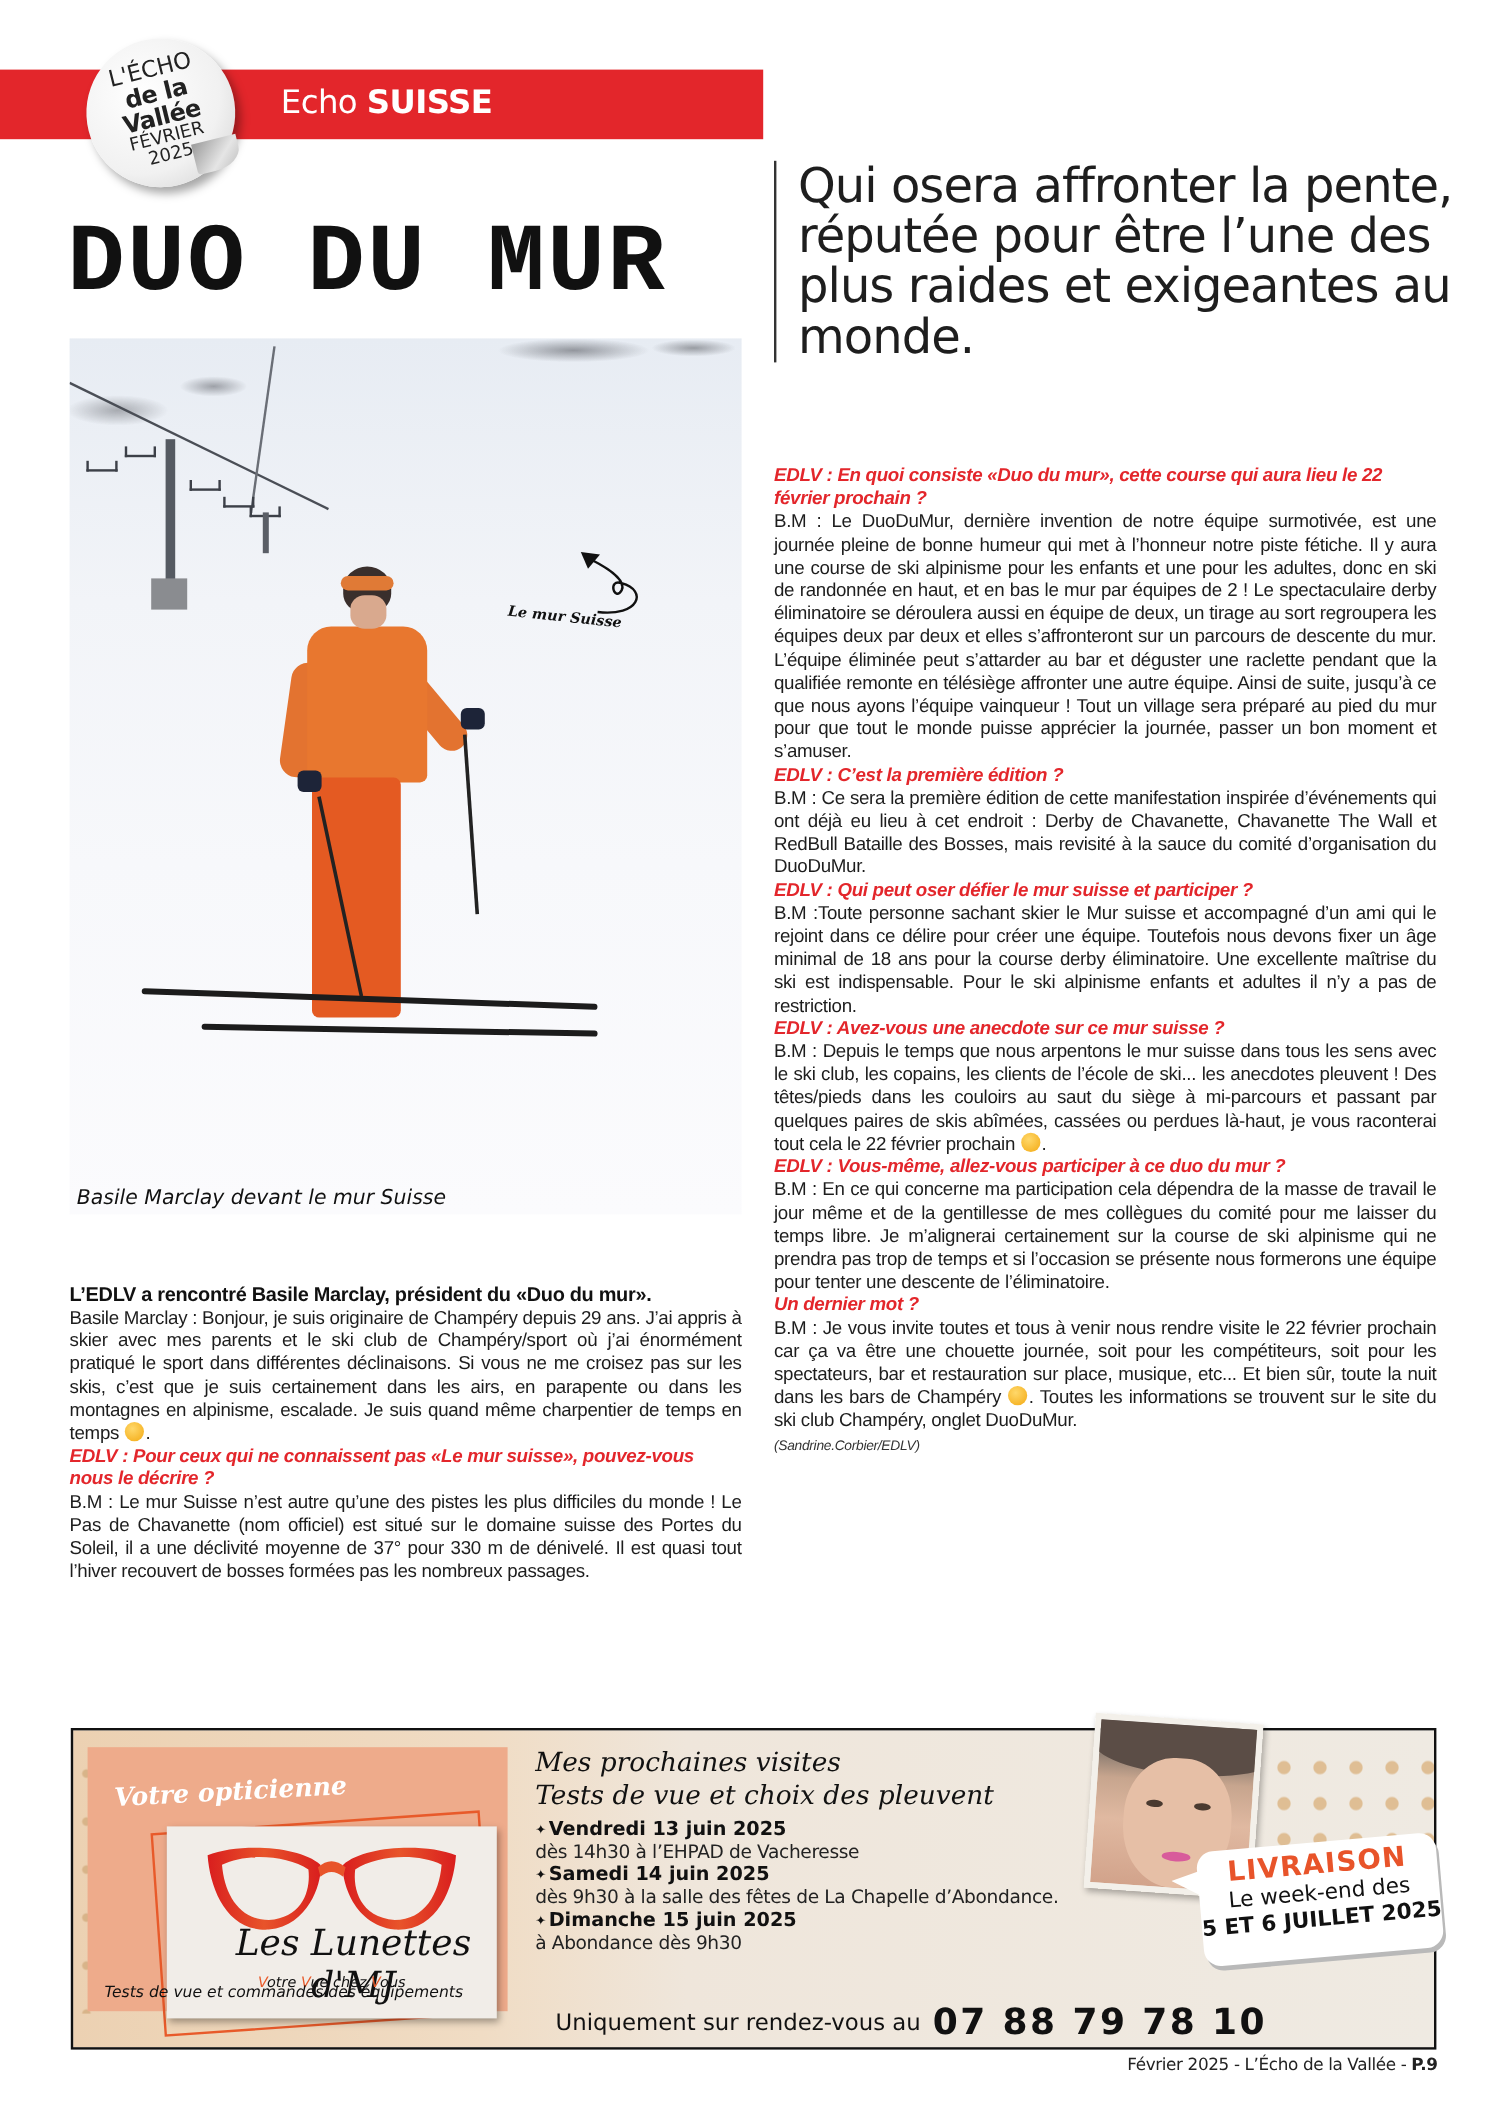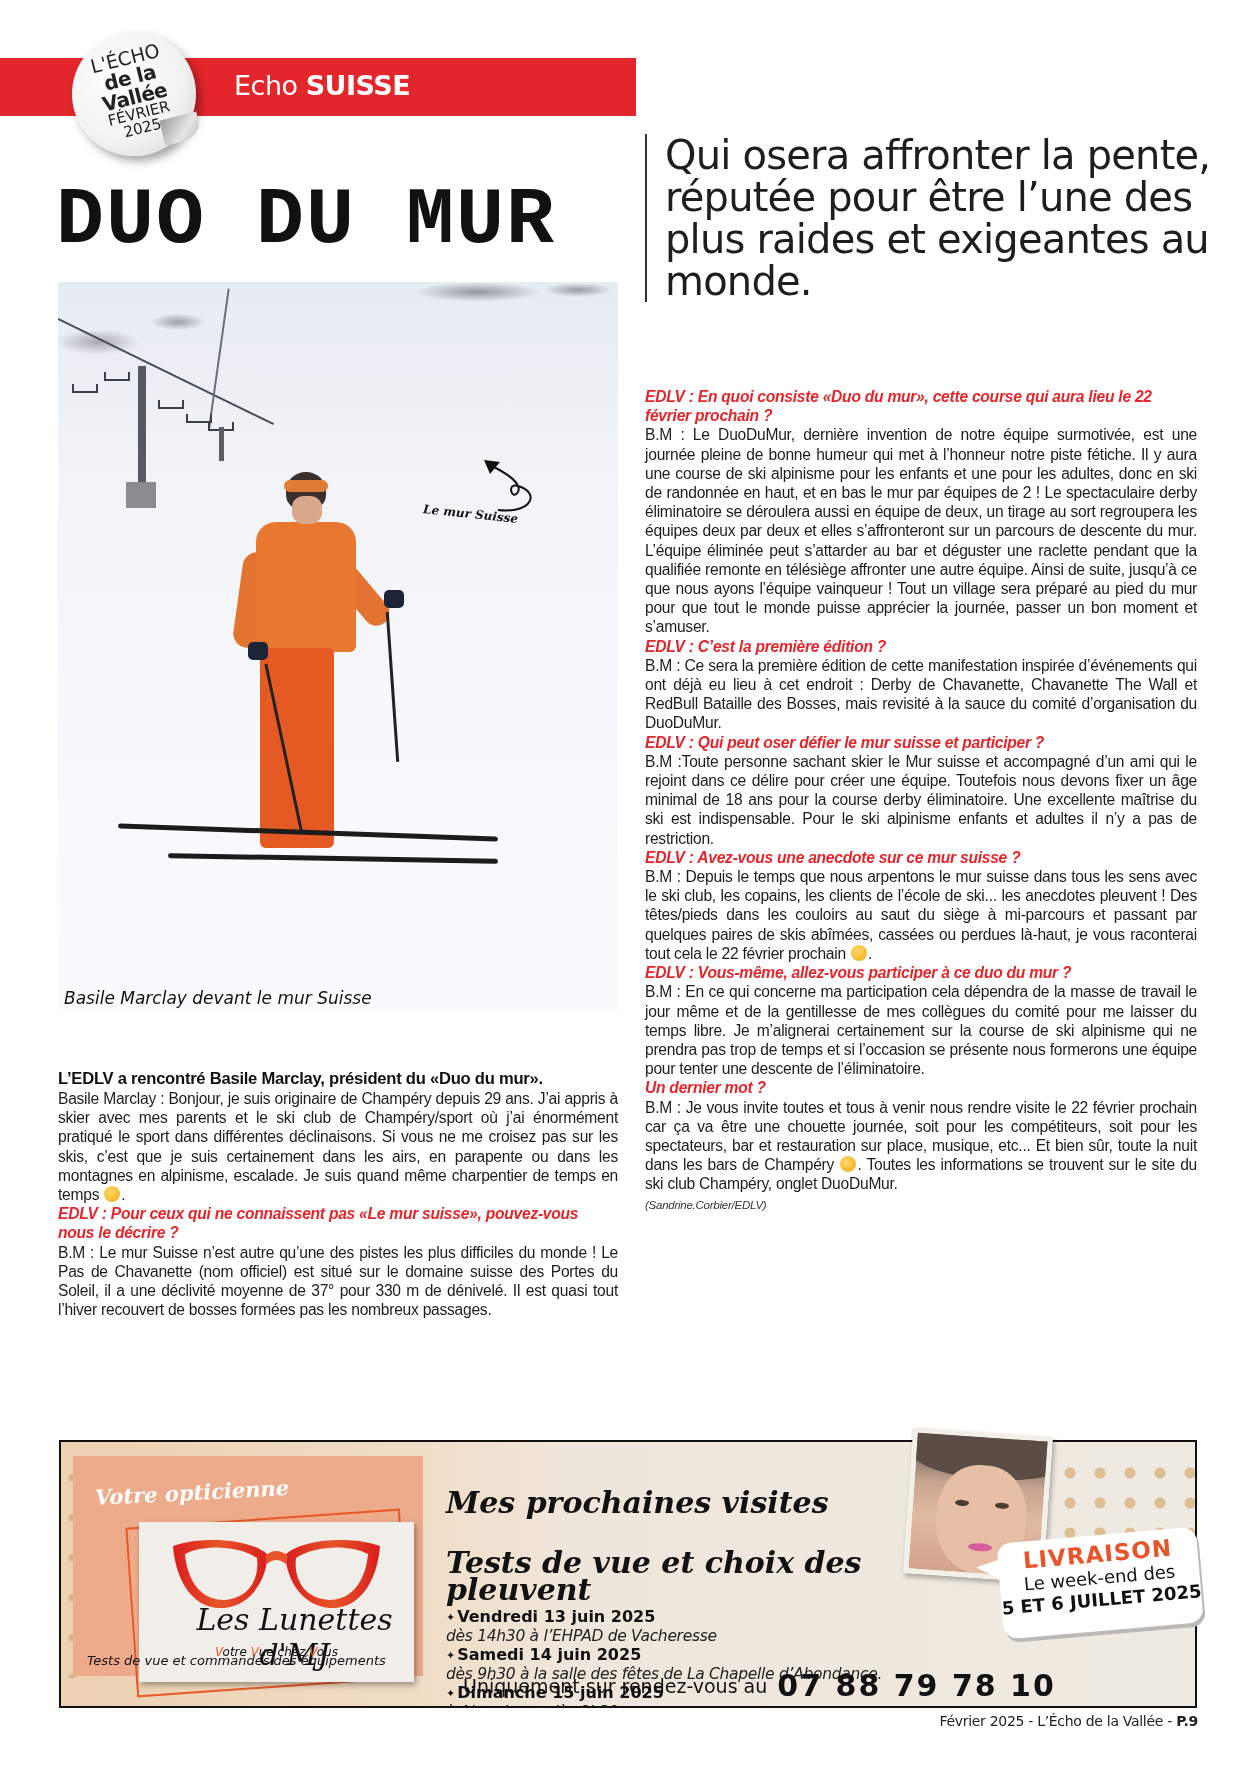--- a/index.html
+++ b/index.html
@@ -79,25 +79,25 @@
   .ad-opt { position: absolute; left: 22px; top: 24px; color: #fff; font-family: "DejaVu Serif", serif; font-style: italic; font-weight: bold; font-size: 21px; transform: rotate(-3deg); }
   .ad-card-back { position: absolute; left: 58px; top: 62px; width: 275px; height: 170px; border: 2px solid #e85a2a; transform: rotate(-4deg); }
   .ad-card { position: absolute; left: 66px; top: 66px; width: 275px; height: 160px; background: #f1ede8; box-shadow: 2px 3px 6px rgba(0,0,0,0.35); }
   .glasses { position: absolute; left: 30px; top: 12px; width: 215px; height: 80px; }
   .brand { position: absolute; left: 28px; top: 80px; width: 255px; text-align: center; font-family: "DejaVu Serif", serif; font-style: italic; font-size: 30px; color: #111; }
   .brand-sub { position: absolute; left: 10px; top: 123px; width: 255px; text-align: center; font-family: "DejaVu Sans", sans-serif; font-style: italic; font-size: 12px; color: #111; }
   .brand-sub .v { color: #e85a2a; }
   .ad-tests { position: absolute; left: 14px; bottom: 8px; font-family: "DejaVu Sans", sans-serif; font-style: italic; font-size: 13px; color: #111; }
 
   .ad-mid { position: absolute; left: 385px; top: 14px; width: 520px; }
-  .ad-h1, .ad-h2 { font-family: "DejaVu Serif", serif; font-style: italic; font-weight: bold; font-size: 30px; line-height: 27px; color: #111; margin-top: 33px; }
+  .ad-h1, .ad-h2 { font-family: "DejaVu Serif", serif; font-style: italic; font-weight: normal; font-size: 22px; line-height: 27px; color: #111; }
   .ad-list { margin-top: 4px; }
   .ad-item-date { font-family: "DejaVu Sans", sans-serif; font-weight: bold; font-size: 16px; line-height: 19px; color: #111; }
   .ad-item-date .diamond { font-size: 11px; margin-right: 2px; vertical-align: 1px; }
-  .ad-item-det { font-family: "DejaVu Sans", sans-serif; font-style: italic; font-size: 15.5px; line-height: 18px; color: #222; letter-spacing: -0.3px; }
+  .ad-item-det { font-family: "DejaVu Sans", sans-serif; font-size: 15.5px; line-height: 18px; color: #222; letter-spacing: -0.3px; }
   .ad-rdv { position: absolute; left: 402px; top: 226px; font-family: "DejaVu Sans", sans-serif; font-size: 19px; color: #111; white-space: nowrap; }
   .ad-rdv .phone { font-weight: bold; font-size: 30px; letter-spacing: 2px; margin-left: 4px; vertical-align: -3px; }
 
   .ad-photo { position: absolute; left: 908px; top: 1432px; width: 140px; height: 146px; background: linear-gradient(180deg, #6b5f58 0%, #8a7b70 20%, #c7a58e 35%, #e0b9a1 60%, #d2a38b 100%);
     transform: rotate(4deg); border: 5px solid #f3f0ea; box-shadow: 2px 3px 5px rgba(0,0,0,0.3); overflow: hidden; }
   .ad-photo .hair { position: absolute; left: -6px; top: -6px; width: 160px; height: 48px; background: #5b4d46; border-radius: 0 0 50% 50%; }
   .ad-photo .face { position: absolute; left: 24px; top: 28px; width: 90px; height: 108px; background: #e6bfa6; border-radius: 45% 45% 48% 48%; }
   .ad-photo .eye1, .ad-photo .eye2 { position: absolute; top: 64px; width: 14px; height: 6px; background: #4a3a30; border-radius: 50%; }
   .ad-photo .eye1 { left: 42px; } .ad-photo .eye2 { left: 82px; }
   .ad-photo .lips { position: absolute; left: 58px; top: 106px; width: 24px; height: 8px; background: #d85b9b; border-radius: 50%; }

